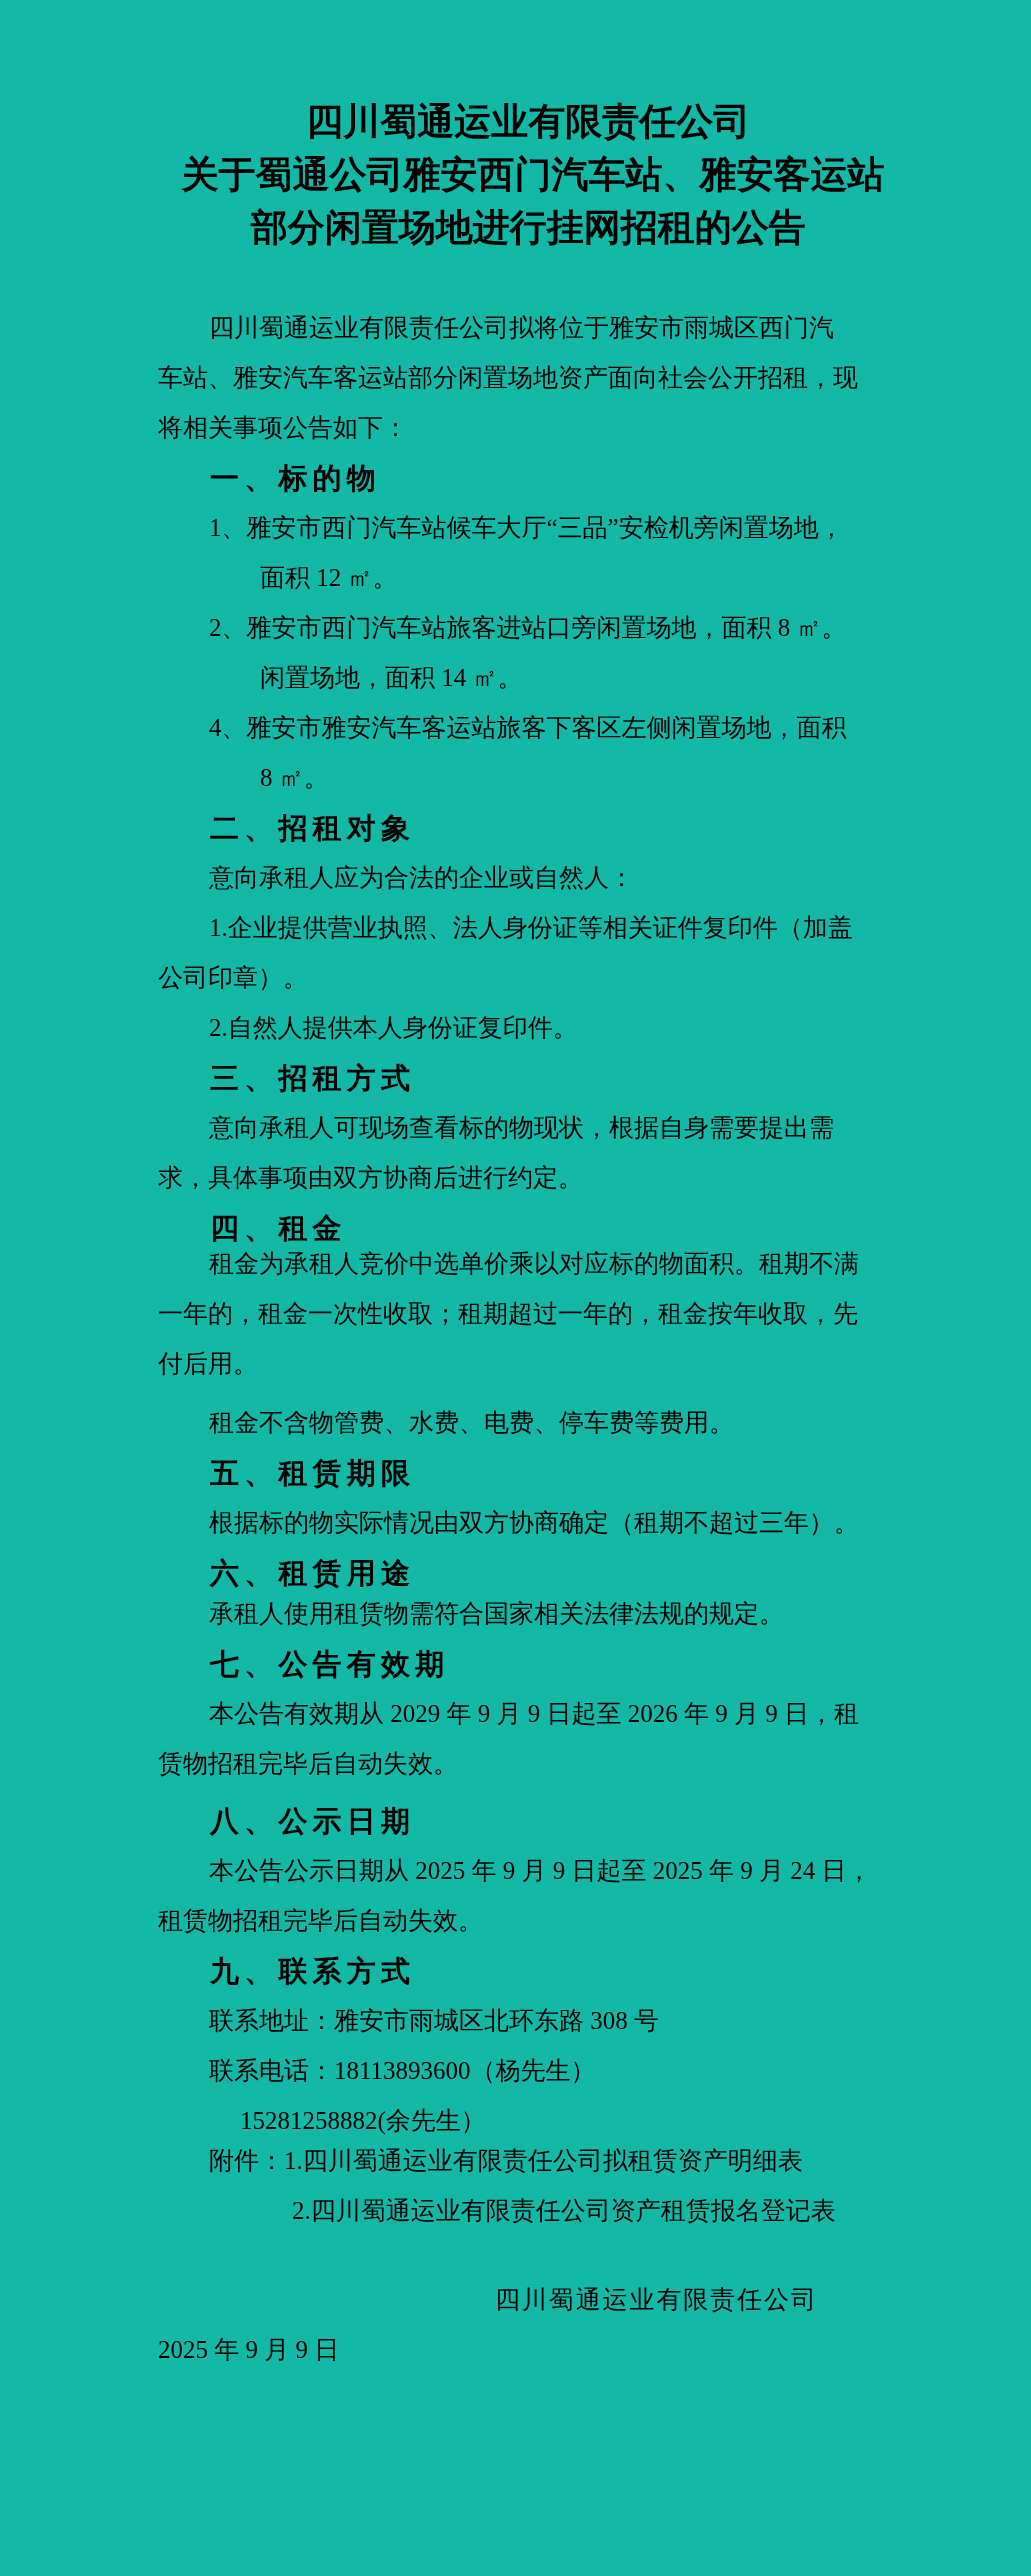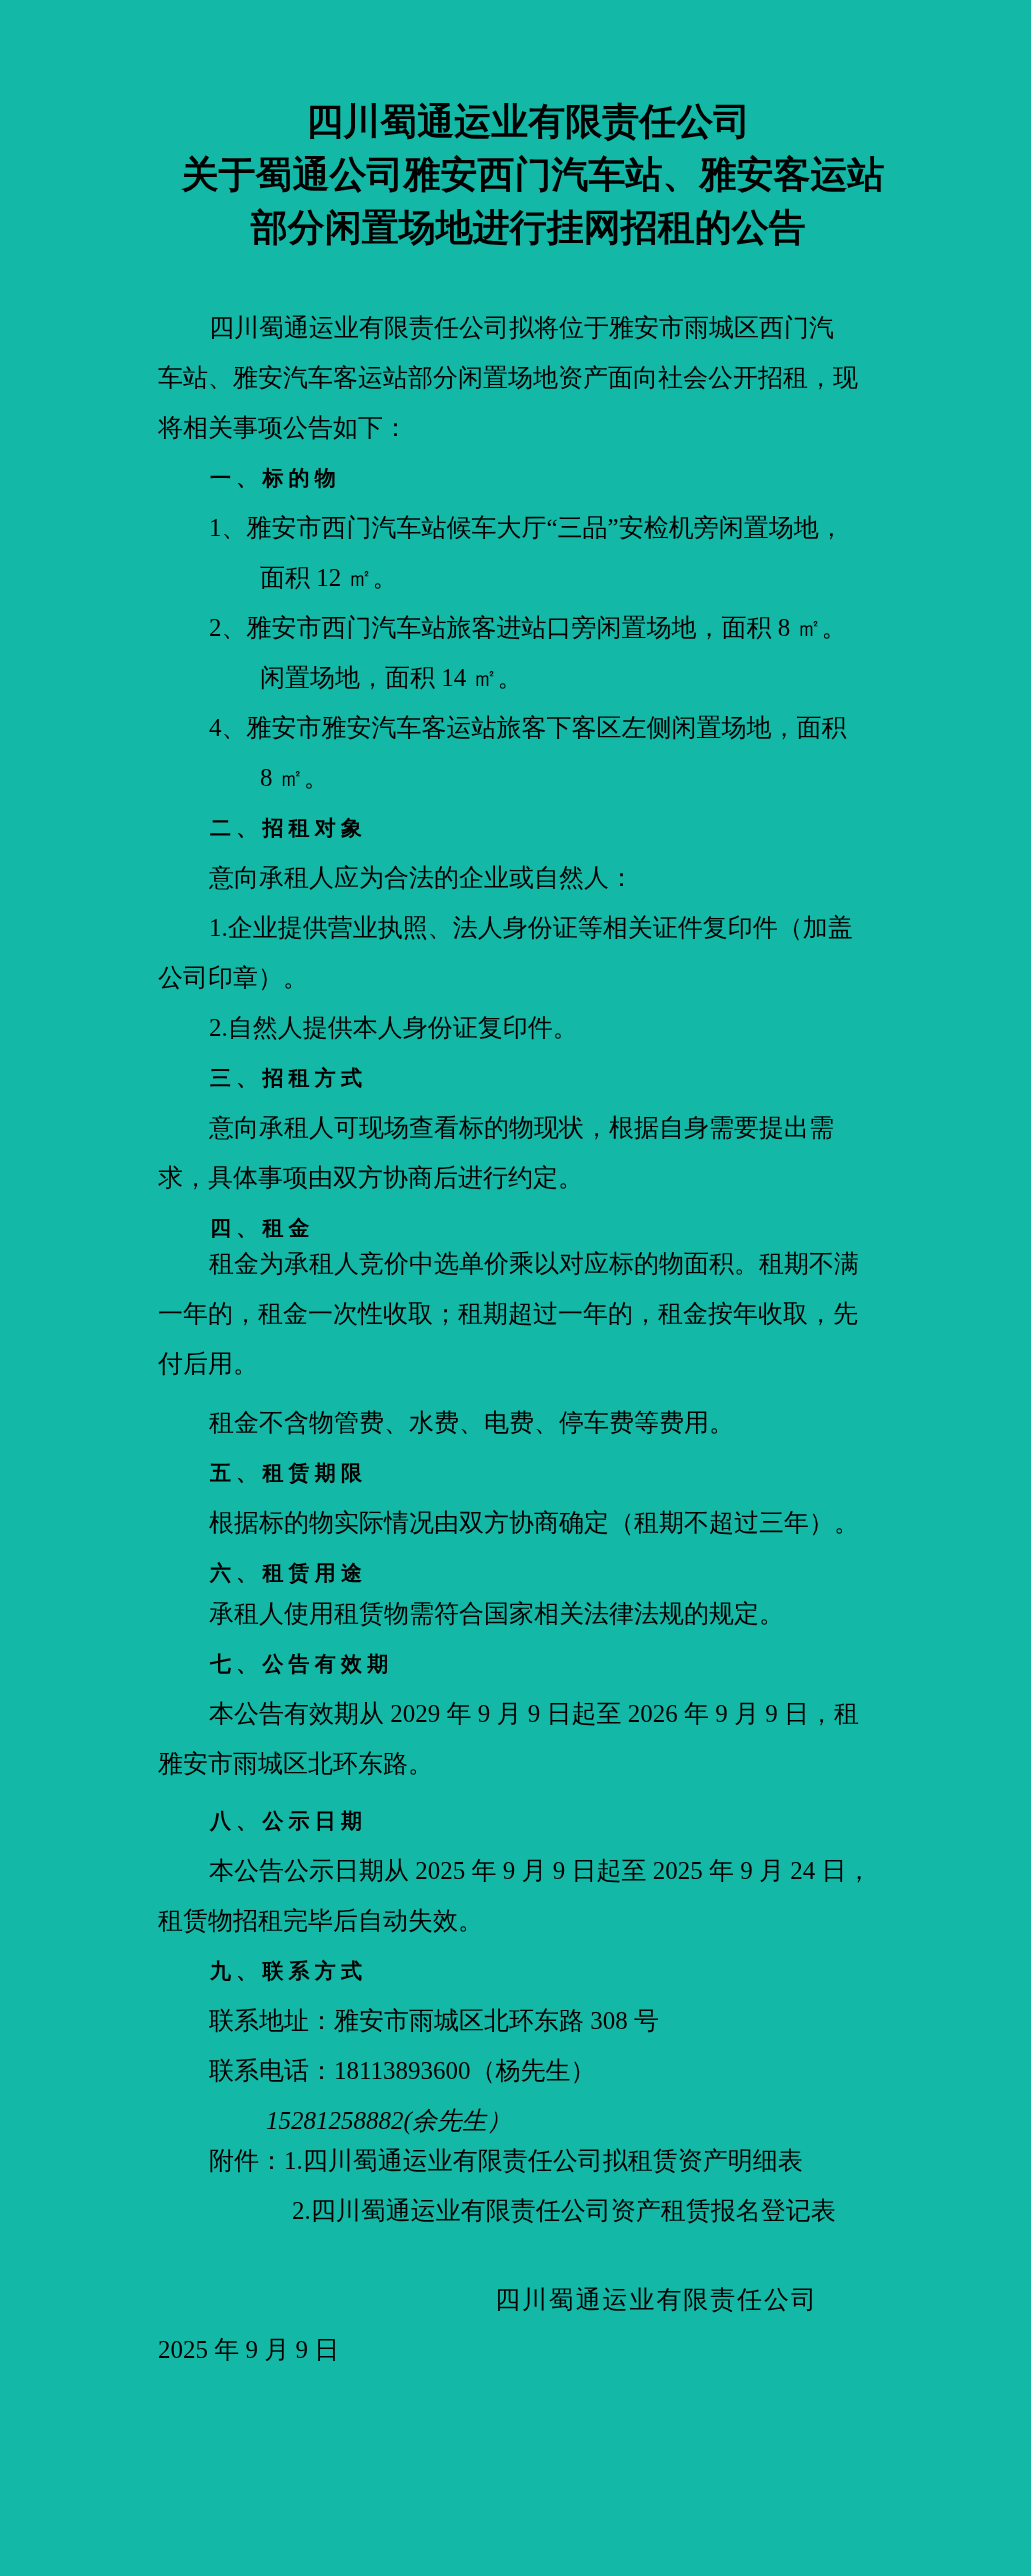--- a/index.html
+++ b/index.html
@@ -38,28 +38,28 @@
     font-size: 25px;
     line-height: 50px;
     height: 50px;
     white-space: nowrap;
   }
   
   .flush    { margin-left: 0; }
   .indent   { margin-left: 51px; }
   .hang     { margin-left: 102px; }
   .attach   { margin-left: 134px; }
-  .phone2   { margin-left: 108px; font-style: italic; }
+  .phone2   { margin-left: 82px; }
   .signature{ margin-left: 337px; letter-spacing: 1.9px; }
   .date     { }
   .heading {
     margin-left: 52px;
     font-family: "Liberation Sans", "DejaVu Sans", sans-serif;
     font-weight: bold;
-    font-size: 21px;
+    font-size: 29px;
     letter-spacing: 5.2px;
   }
   
   .up21 { margin-top: -13.6px; }
   .dn14 { margin-top: 9px; }
   .up14 { margin-top: -9px; }
   .dn10 { margin-top: 6.5px; }
   .up16 { margin-top: -10.4px; }
   .dn60 { margin-top: 39px; }
 </style>
@@ -96,21 +96,21 @@
         <div class="line indent up21">租金为承租人竞价中选单价乘以对应标的物面积。租期不满</div>
         <div class="line flush">一年的，租金一次性收取；租期超过一年的，租金按年收取，先</div>
         <div class="line flush">付后用。</div>
         <div class="line indent dn14">租金不含物管费、水费、电费、停车费等费用。</div>
         <div class="line heading">五、租赁期限</div>
         <div class="line indent">根据标的物实际情况由双方协商确定（租期不超过三年）。</div>
         <div class="line heading">六、租赁用途</div>
         <div class="line indent up14">承租人使用租赁物需符合国家相关法律法规的规定。</div>
         <div class="line heading">七、公告有效期</div>
         <div class="line indent">本公告有效期从 2029 年 9 月 9 日起至 2026 年 9 月 9 日，租</div>
-        <div class="line flush">雅安市雨城区北环东路。</div>
+        <div class="line flush">赁物招租完毕后自动失效。</div>
         <div class="line heading dn10">八、公示日期</div>
         <div class="line indent">本公告公示日期从 2025 年 9 月 9 日起至 2025 年 9 月 24 日，</div>
         <div class="line flush">租赁物招租完毕后自动失效。</div>
         <div class="line heading">九、联系方式</div>
         <div class="line indent">联系地址：雅安市雨城区北环东路 308 号</div>
         <div class="line indent">联系电话：18113893600（杨先生）</div>
         <div class="line phone2">15281258882(余先生）</div>
         <div class="line indent up16">附件：1.四川蜀通运业有限责任公司拟租赁资产明细表</div>
         <div class="line attach">2.四川蜀通运业有限责任公司资产租赁报名登记表</div>
         <div class="line signature dn60">四川蜀通运业有限责任公司</div>

